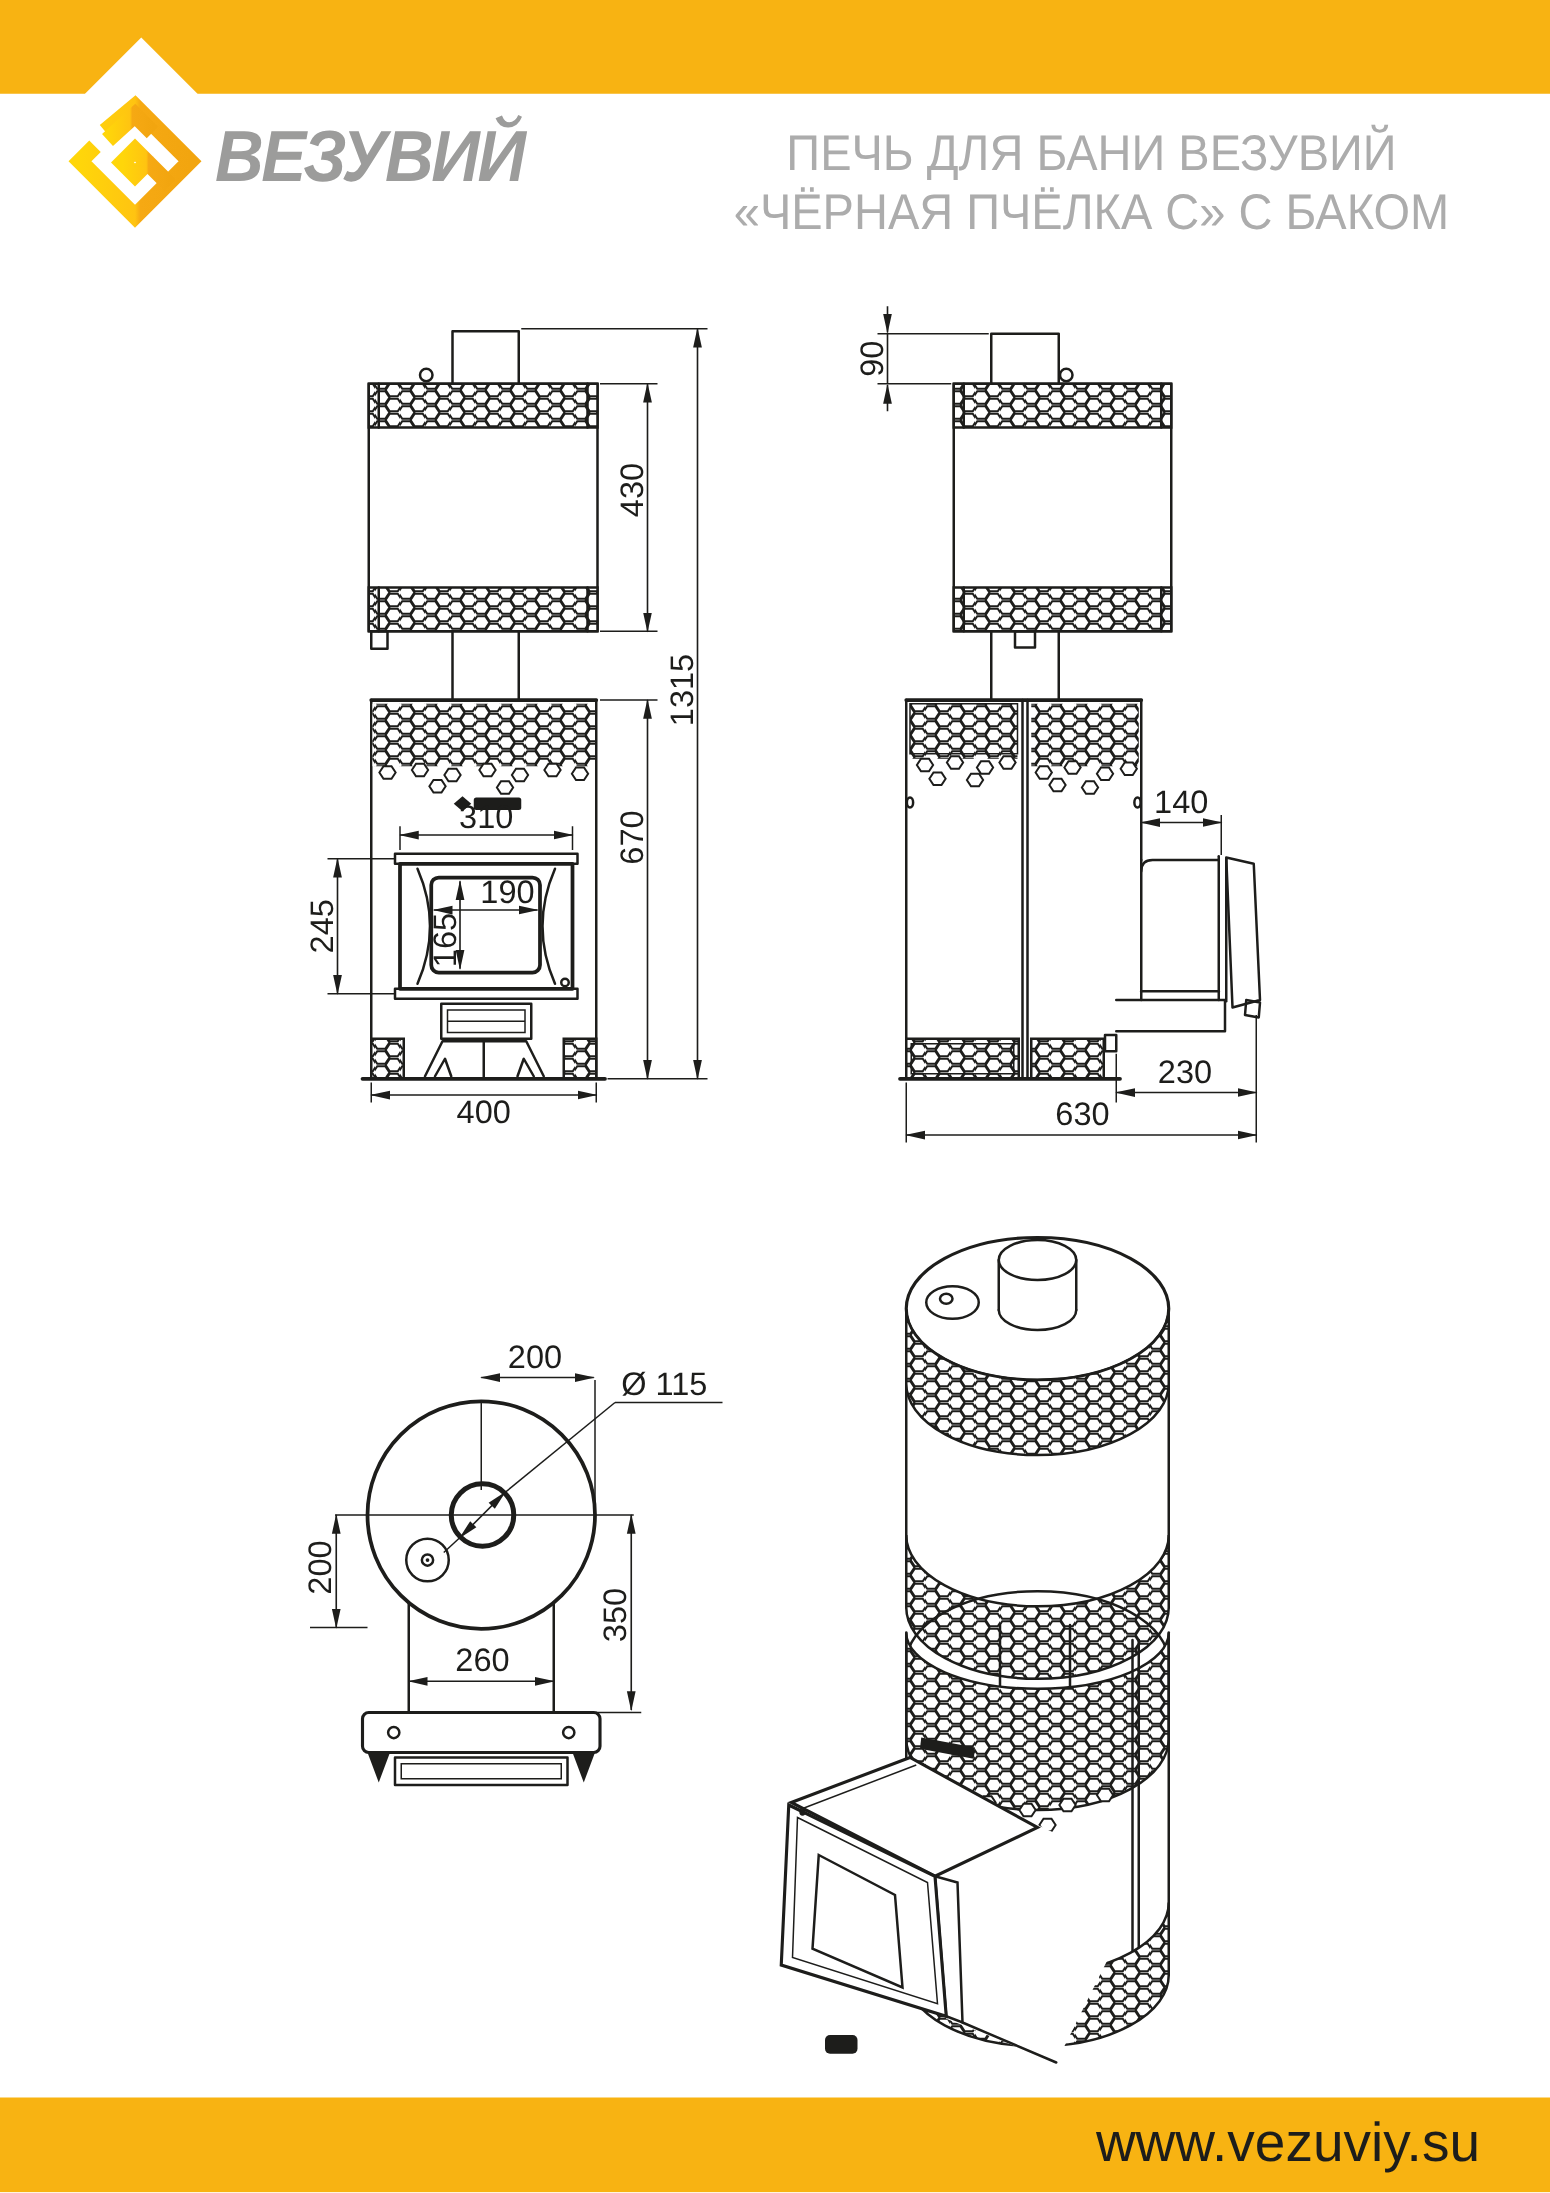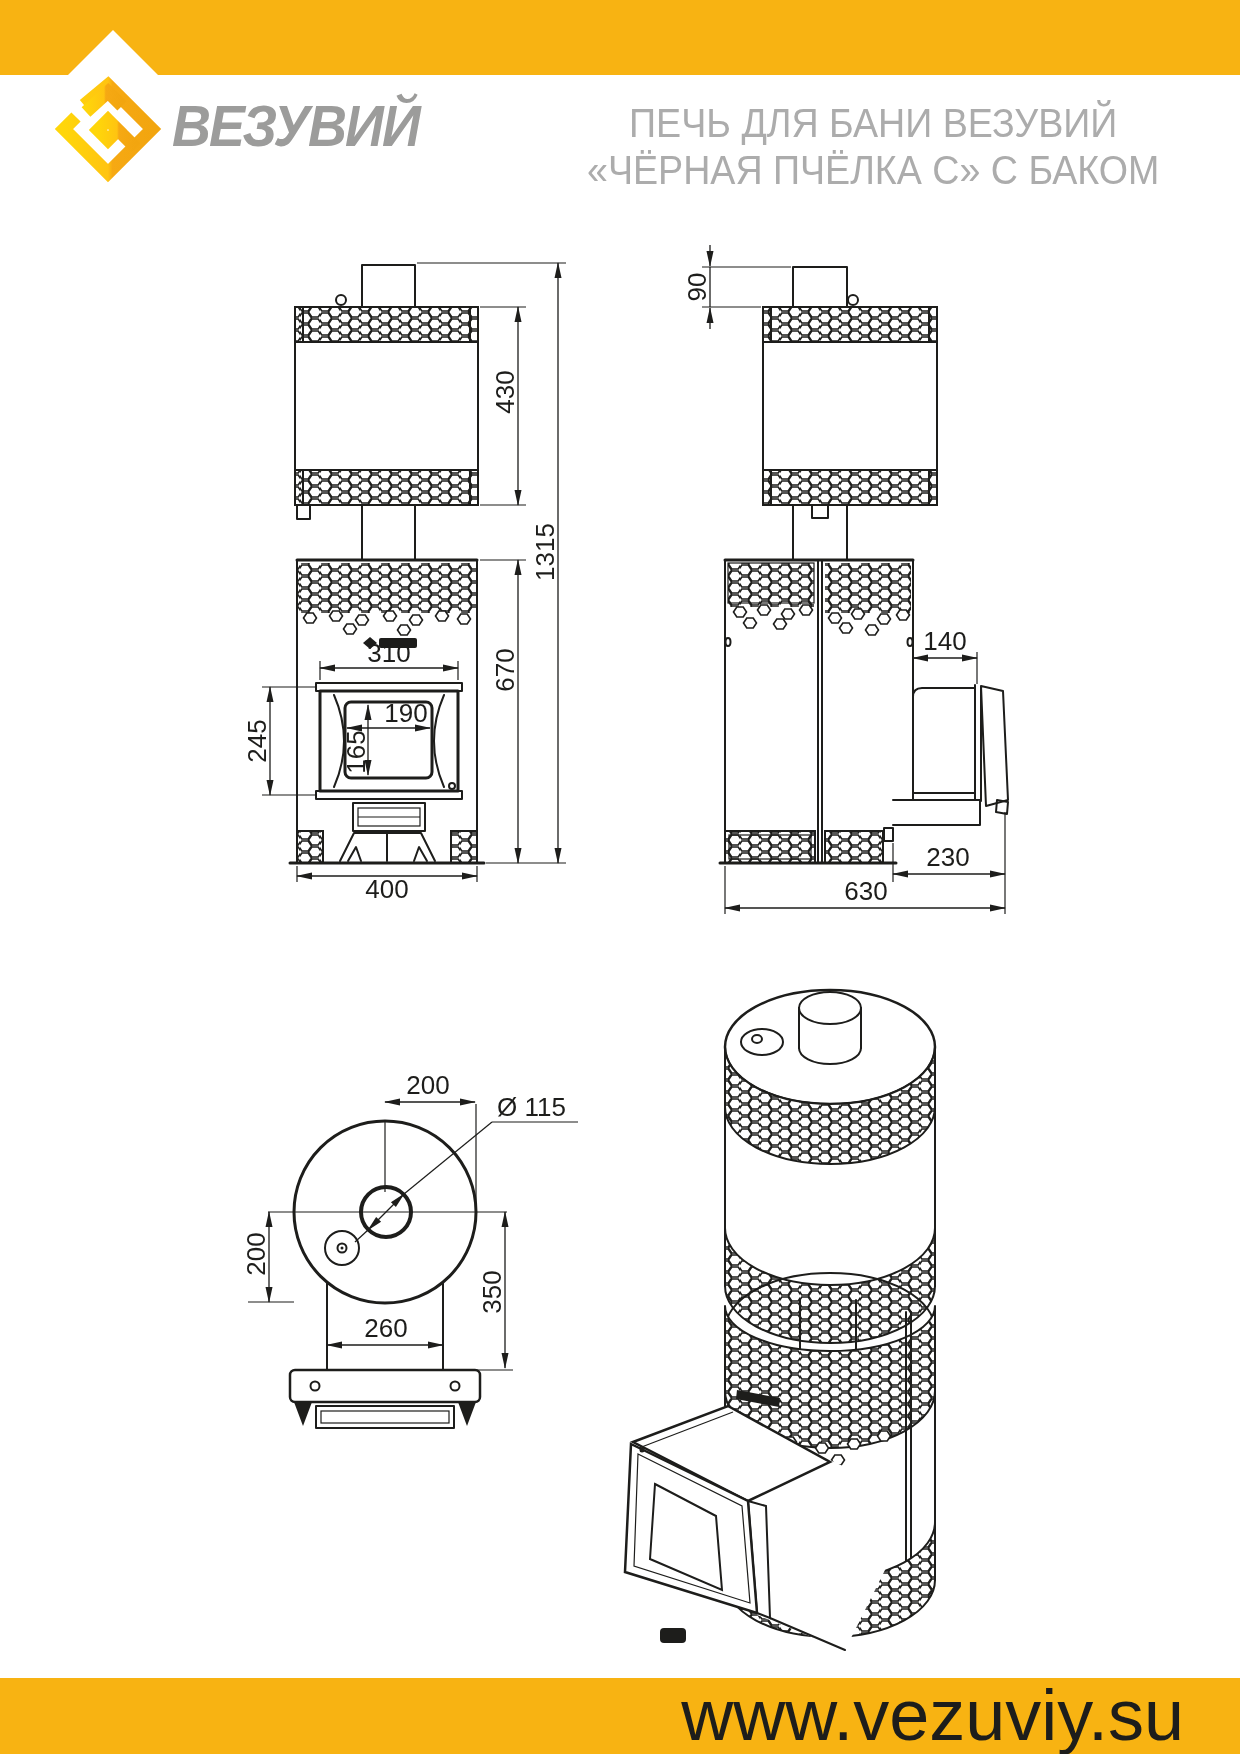--- a/index.html
+++ b/index.html
@@ -5,21 +5,21 @@
   html,body{margin:0;padding:0;background:#ffffff;}
   #page{position:relative;width:1240px;height:1754px;background:#ffffff;overflow:hidden;
         font-family:"Liberation Sans",sans-serif;}
   .bar{position:absolute;left:0;width:1240px;background:#F8B312;}
   #top-bar{top:0;height:75px;}
   #bottom-bar{top:1678px;height:76px;}
   #brand-text{position:absolute;left:172px;top:92px;font-size:58px;font-weight:bold;font-style:italic;
         color:#9C9C9B;letter-spacing:-2px;transform:scaleX(.93);transform-origin:left top;white-space:nowrap;}
   #doc-title{position:absolute;right:66px;top:100px;width:640px;text-align:center;color:#ACACAC;
         font-size:40px;line-height:47px;transform:scaleX(.94);transform-origin:right top;white-space:nowrap;}
-  #site-url{position:absolute;right:56px;top:1678px;height:76px;line-height:74px;font-size:72px;
+  #site-url{position:absolute;right:56px;top:1678px;height:76px;line-height:74px;font-size:44px;
         color:#1D1D1B;}
   svg.overlay{position:absolute;left:0;top:0;}
   .ln{fill:none;stroke:#1D1D1B;stroke-width:2;stroke-linecap:round;stroke-linejoin:round;}
   .ln3{fill:none;stroke:#1D1D1B;stroke-width:3;stroke-linecap:round;stroke-linejoin:round;}
   .thin{fill:none;stroke:#1D1D1B;stroke-width:1.2;}
   .dim{fill:none;stroke:#1D1D1B;stroke-width:1.3;}
   .hexfill{fill:url(#hex);stroke:#1D1D1B;stroke-width:2;}
   .hexnb{fill:url(#hex);stroke:none;}
   .wht{fill:#ffffff;stroke:none;}
   .dark{fill:#1D1D1B;stroke:none;}

